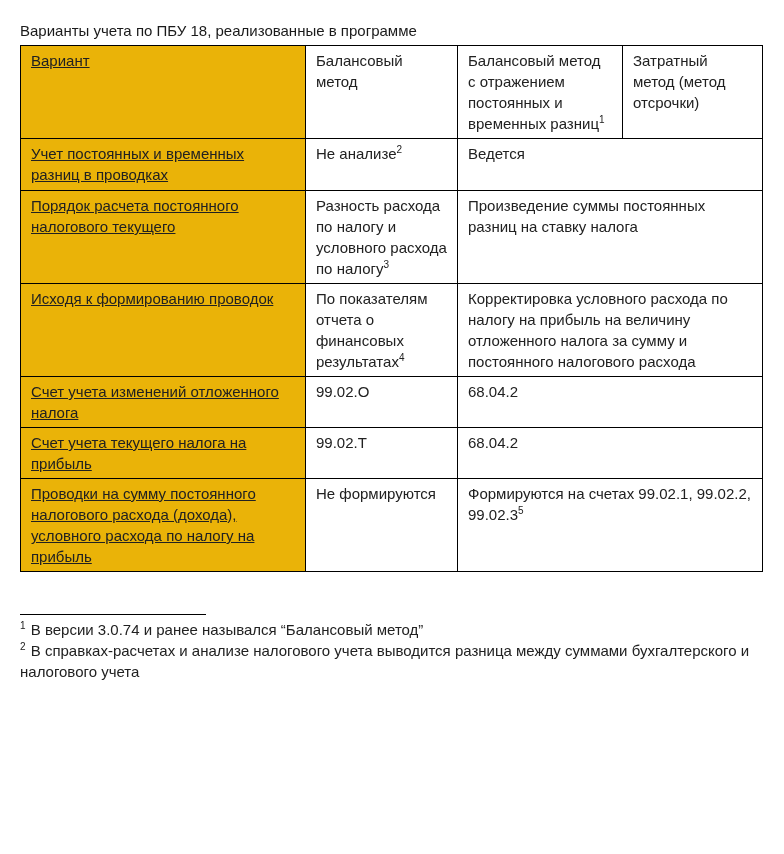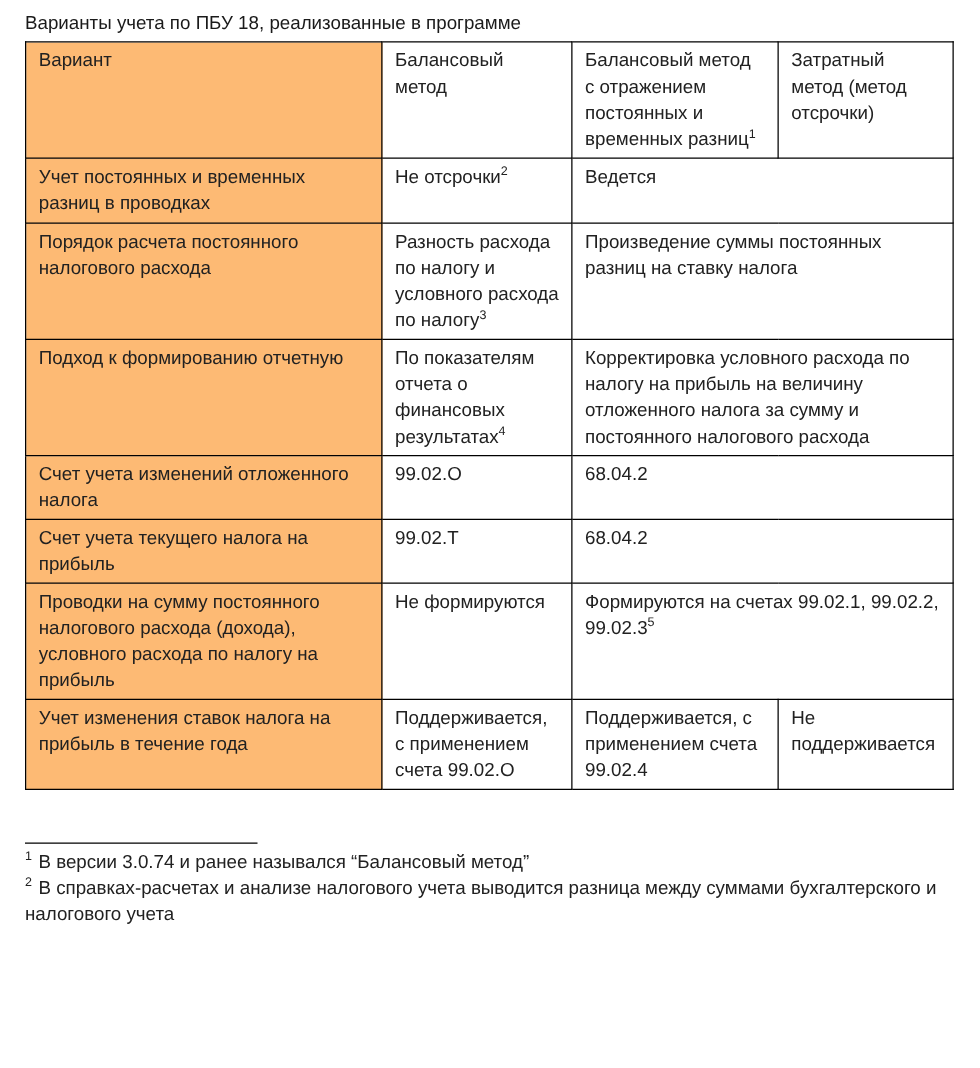--- a/index.html
+++ b/index.html
@@ -6,40 +6,41 @@
   html, body { margin: 0; padding: 0; background: #ffffff; }
   body {
     width: 784px;
     font-family: "Liberation Sans", "DejaVu Sans", sans-serif;
     font-size: 15px;
     line-height: 21px;
     color: #212121;
     padding: 8px 22px 10px 20px;
   }
   .page-title {
-    margin: 0 0 4px 0;
+    margin: 12px 0 4px 0;
     font-size: 15px;
     font-weight: normal;
     line-height: 21px;
     color: #1a1a1a;
   }
   table.variants {
     border-collapse: collapse;
     table-layout: fixed;
     width: 742px;
   }
   table.variants td {
     border: 1px solid #000000;
     vertical-align: top;
     padding: 4px 10px 4px 10px;
     text-align: left;
   }
   table.variants td.label-cell {
-    background: #fdba74;
+    background: #eab308;
     text-align: left;
+    text-decoration: underline;
   }
   tr.h-header  td { height: 93px; }
   tr.h-r1 td { height: 52px; }
   tr.h-r2 td { height: 85px; }
   tr.h-r3 td { height: 87px; }
   tr.h-r4 td { height: 92px; }
   tr.h-r5 td { height: 49px; }
   tr.h-r6 td { height: 30px; }
   tr.h-r7 td { height: 71px; }
   tr.h-r8 td { height: 65px; }
@@ -78,33 +79,33 @@
   <tbody>
       <tr class="h-header">
     <td class="label-cell"><span>Вариант</span></td>
     <td><span>Балансовый метод</span></td>
     <td><span>Балансовый метод с отражением постоянных и временных разниц</span><sup>1</sup></td>
     <td><span>Затратный метод (метод отсрочки)</span></td>
   </tr>
 
   <tr class="h-r1">
     <td class="label-cell"><span>Учет постоянных и временных разниц в проводках</span></td>
-    <td><span>Не отсрочки</span><sup>2</sup></td>
+    <td><span>Не анализе</span><sup>2</sup></td>
     <td colspan="2"><span>Ведется</span></td>
   </tr>
 
 
   <tr class="h-r3">
-    <td class="label-cell"><span>Порядок расчета постоянного налогового расхода</span></td>
+    <td class="label-cell"><span>Порядок расчета постоянного налогового текущего</span></td>
     <td><span>Разность расхода по налогу и условного расхода по налогу</span><sup>3</sup></td>
     <td colspan="2"><span>Произведение суммы постоянных разниц на ставку налога</span></td>
   </tr>
 
   <tr class="h-r4">
-    <td class="label-cell"><span>Подход к формированию отчетную</span></td>
+    <td class="label-cell"><span>Исходя к формированию проводок</span></td>
     <td><span>По показателям отчета о финансовых результатах</span><sup>4</sup></td>
     <td colspan="2"><span>Корректировка условного расхода по налогу на прибыль на величину отложенного налога за сумму и постоянного налогового расхода</span></td>
   </tr>
 
   <tr class="h-r5">
     <td class="label-cell"><span>Счет учета изменений отложенного налога</span></td>
     <td><span>99.02.О</span></td>
     <td colspan="2"><span>68.04.2</span></td>
   </tr>
 
@@ -113,26 +114,20 @@
     <td><span>99.02.Т</span></td>
     <td colspan="2"><span>68.04.2</span></td>
   </tr>
 
   <tr class="h-r7">
     <td class="label-cell"><span>Проводки на сумму постоянного налогового расхода (дохода), условного расхода по налогу на прибыль</span></td>
     <td><span>Не формируются</span></td>
     <td colspan="2"><span>Формируются на счетах 99.02.1, 99.02.2, 99.02.3</span><sup>5</sup></td>
   </tr>
 
-  <tr class="h-r8">
-    <td class="label-cell"><span>Учет изменения ставок налога на прибыль в течение года</span></td>
-    <td><span>Поддерживается, с применением счета 99.02.О</span></td>
-    <td><span>Поддерживается, с применением счета 99.02.4</span></td>
-    <td><span>Не поддерживается</span></td>
-  </tr>
 </tbody>
   </table>
 
 <div class="footnotes">
   <hr class="footnote-rule">
   <div class="footnote"><sup>1</sup> <span>В версии 3.0.74 и ранее назывался “Балансовый метод”</span></div>
   <div class="footnote"><sup>2</sup> <span>В справках-расчетах и анализе налогового учета выводится разница между суммами бухгалтерского и налогового учета</span></div>
 
 </div>
 

